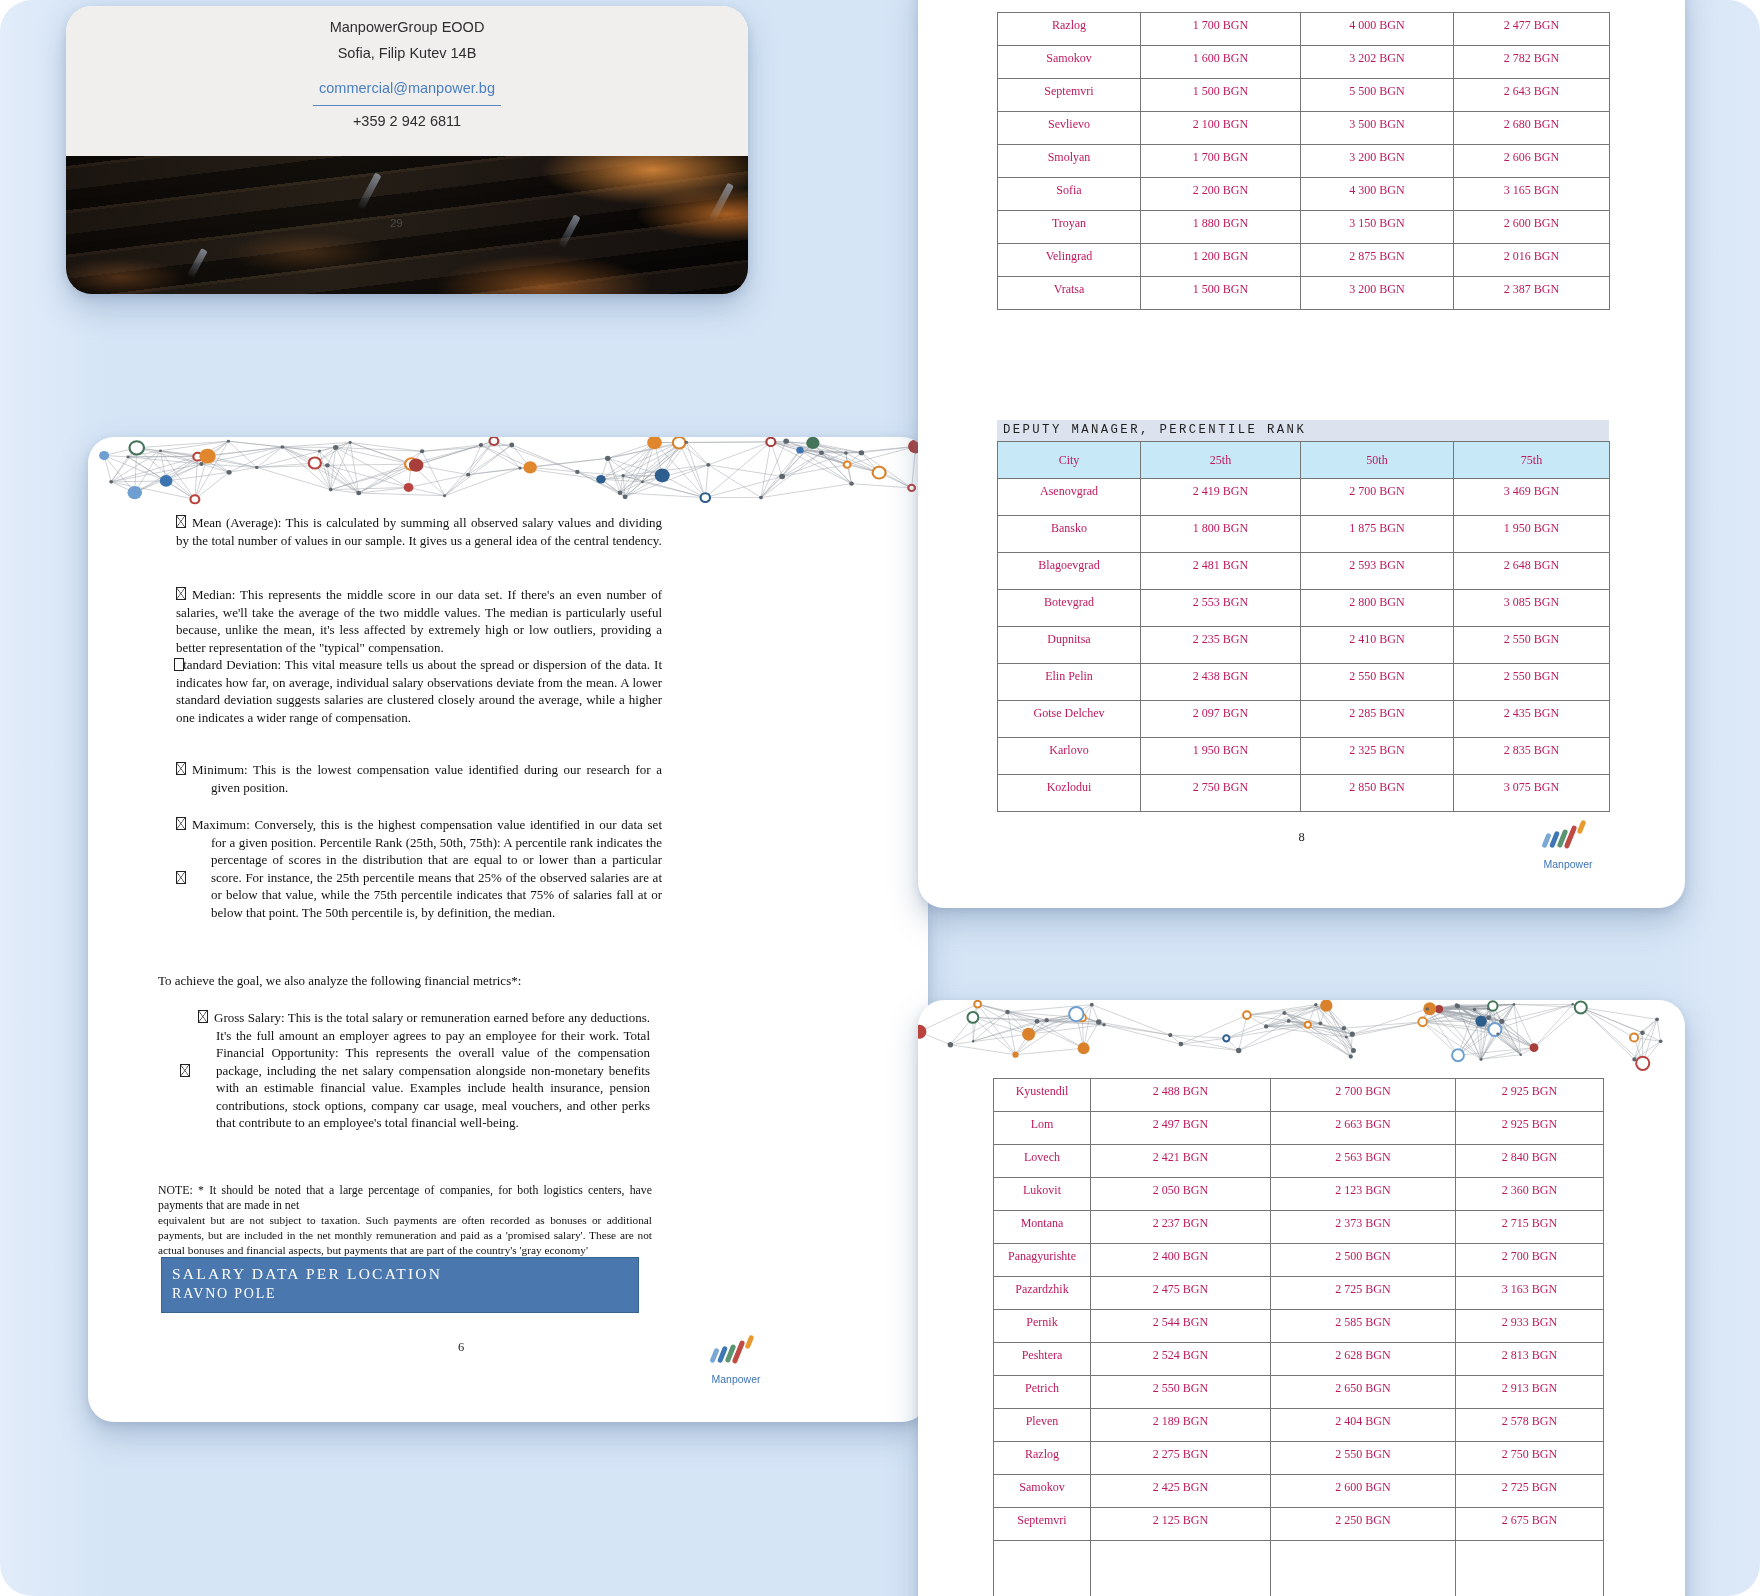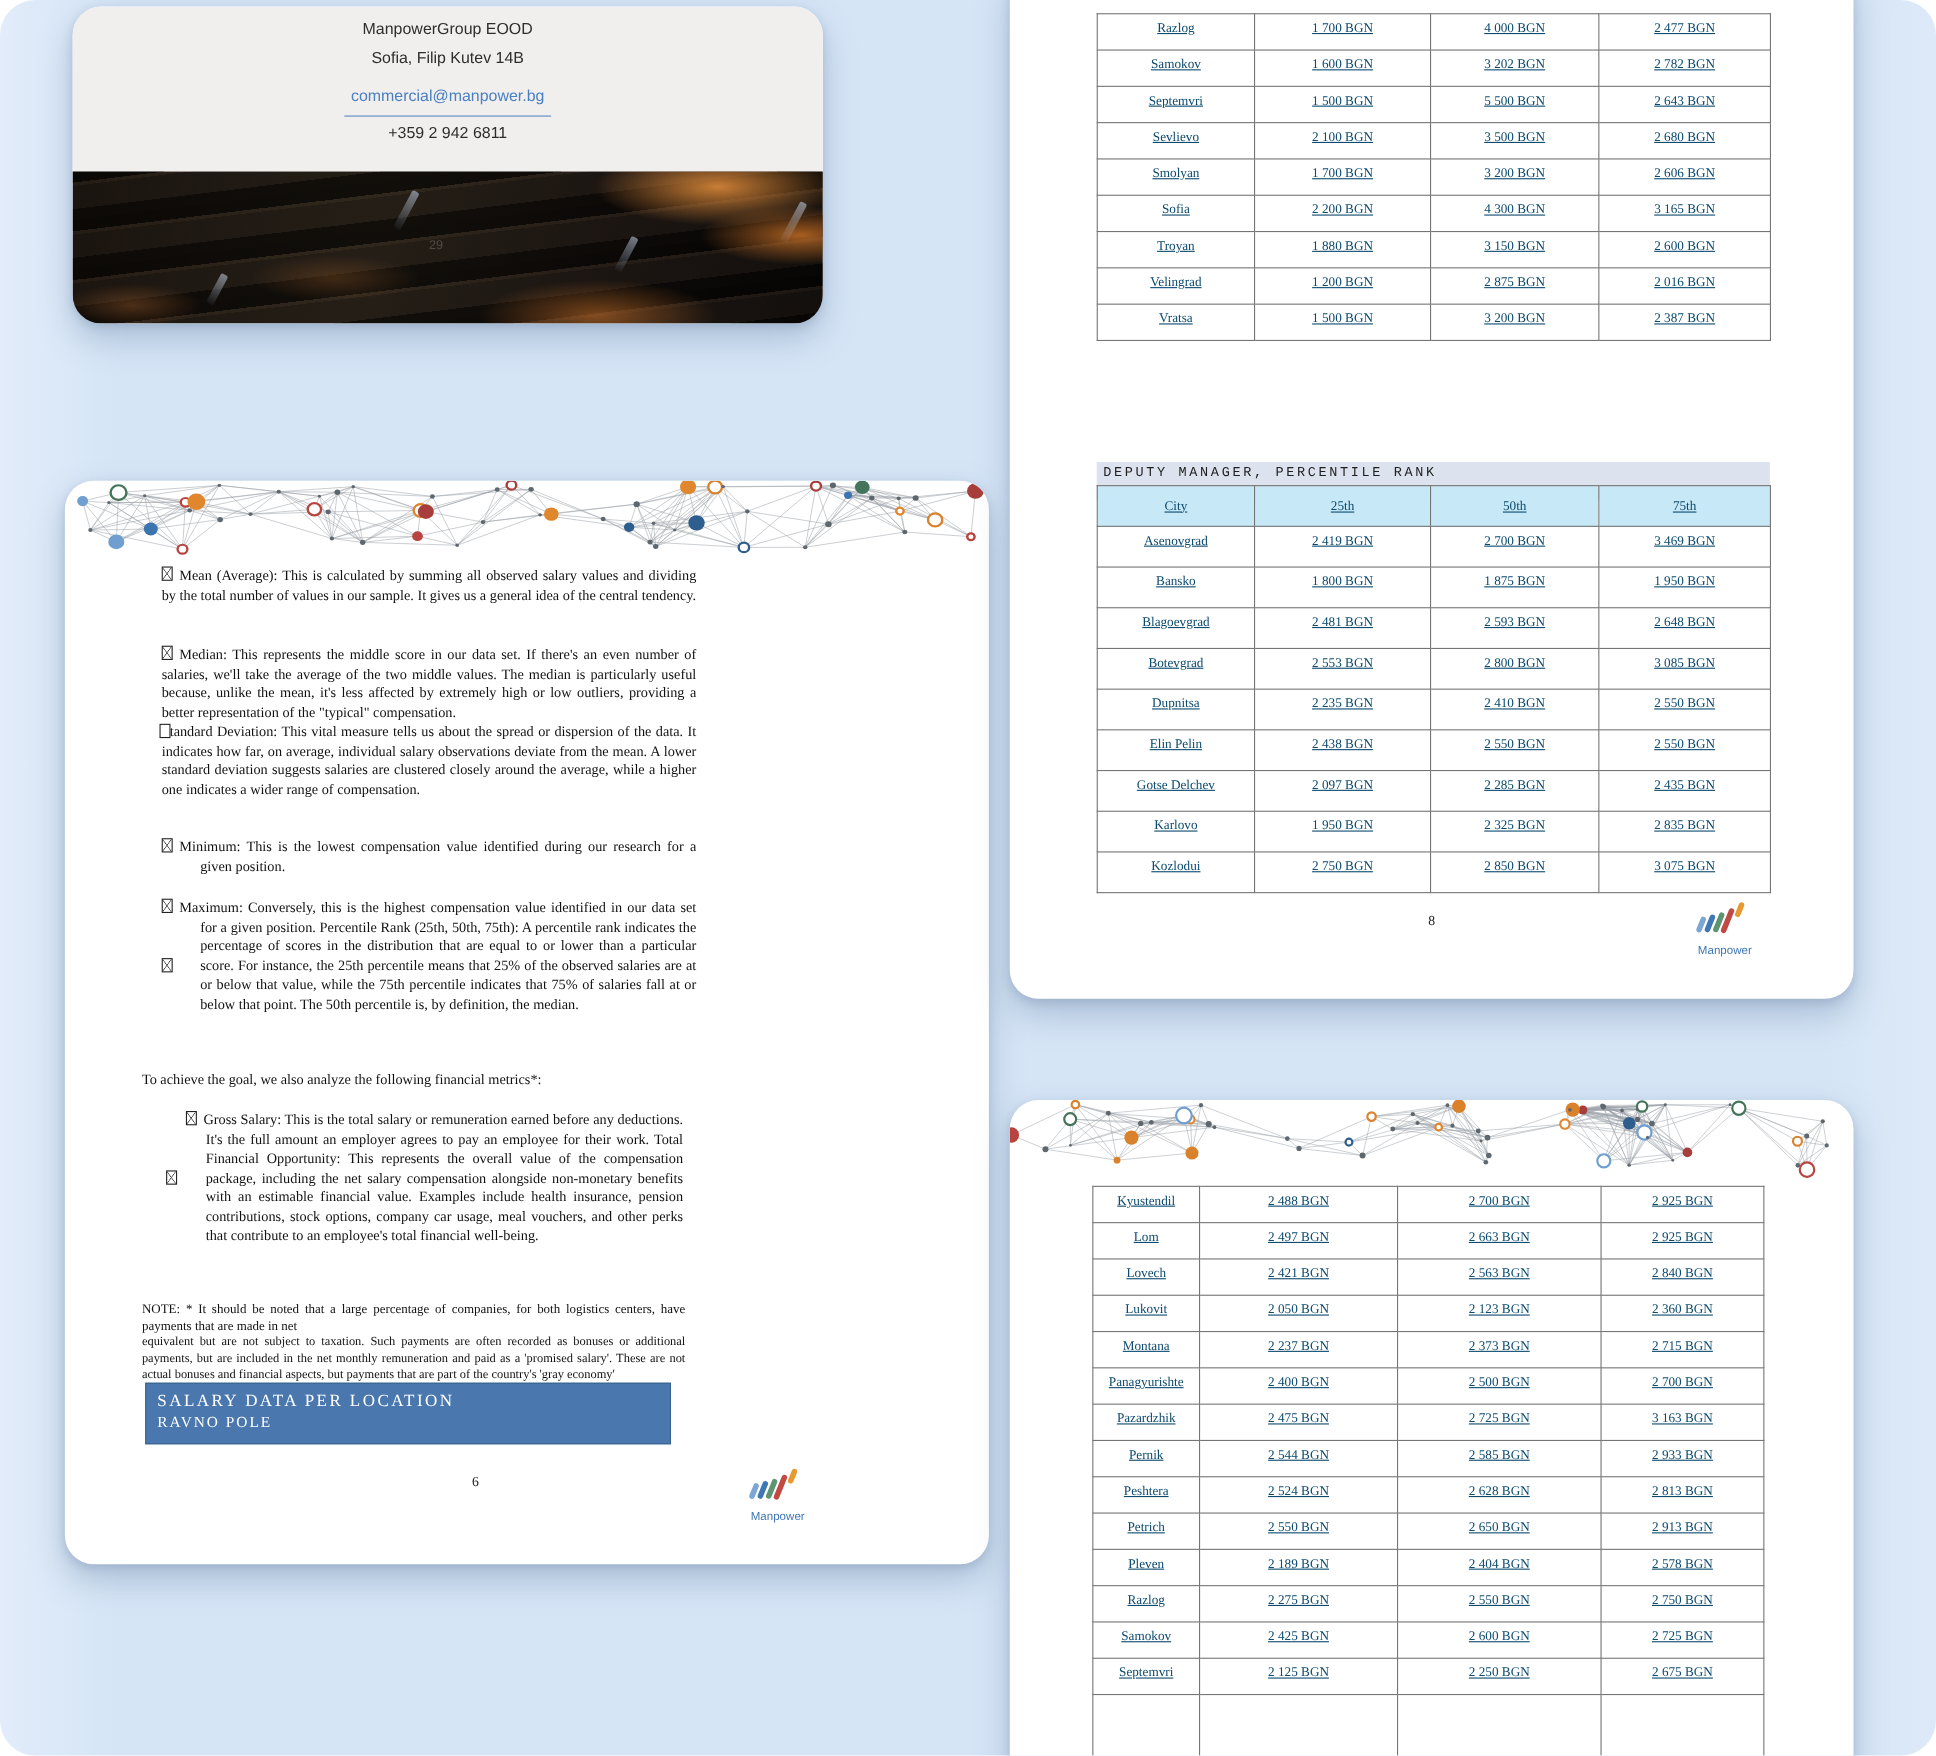--- a/index.html
+++ b/index.html
@@ -24,21 +24,21 @@
       radial-gradient(110px 30px at 35% 70%, rgba(150,90,40,.35), rgba(120,70,30,0) 70%),
       radial-gradient(90px 28px at 8% 88%, rgba(170,100,45,.4), rgba(120,70,30,0) 70%),
       repeating-linear-gradient(173deg, rgba(0,0,0,.55) 0 10px, rgba(92,70,52,.2) 10px 13px, rgba(34,27,22,.32) 13px 34px, rgba(5,4,3,.6) 34px 44px),
       linear-gradient(100deg,#17110d,#262017 40%,#191310 70%,#0c0a08);}
   .streak{position:absolute;width:7px;background:linear-gradient(180deg,rgba(200,215,235,.55),rgba(130,150,175,.05));transform:rotate(28deg);border-radius:2px;}
   .s1{left:300px;top:16px;height:38px;} .s2{left:500px;top:58px;height:34px;}
   .s3{left:128px;top:92px;height:30px;} .s4{left:652px;top:26px;height:40px;}
   .photo-page-num{position:absolute;left:47.5%;top:44%;color:#4e4a45;font-size:11.5px;text-align:right;}
 
   
-  #card-page6{left:59px;top:437px;width:840px;height:985px;}
+  #card-page6{left:88px;top:437px;width:840px;height:985px;}
   .net-band{position:absolute;left:0;top:0;width:100%;height:72px;display:block;}
   .doc-text{position:absolute;font-family:"Liberation Serif",serif;color:#111;font-size:13px;line-height:17.5px;text-align:justify;}
   .doc-text p{margin:0;}
   .b-mean{left:88px;top:77px;width:486px;}
   .b-median{left:88px;top:149px;width:486px;}
   .b-min{left:88px;top:324px;width:486px;}
   .b-max{left:88px;top:379px;width:486px;}
   .hang35{padding-left:35px;text-indent:-35px;}
   .intro{left:70px;top:535px;width:500px;text-align:left;}
   .b-gross{left:110px;top:572px;width:452px;}
@@ -69,21 +69,21 @@
   .mpb3{left:20px;top:9px;height:19px;background:#5d9471;}
   .mpb4{left:28px;top:5px;height:24px;background:#c04b45;}
   .mpb5{left:39px;top:0px;height:14px;background:#e89a30;}
   .mp-text{position:absolute;left:0;top:38px;width:100%;text-align:center;font-size:10.5px;color:#3f76b4;}
   #p6-logo{left:620px;top:898px;}
   #p8-logo{left:622px;top:850px;}
 
   
   #card-page8{left:918px;top:-30px;width:767px;height:938px;}
   .doc-table{border-collapse:collapse;table-layout:fixed;position:absolute;
-    font-family:"Liberation Serif",serif;font-size:12px;color:#0c4a6e;text-decoration:underline;}
+    font-family:"Liberation Serif",serif;font-size:12px;color:#be185d;}
   .doc-table td,.doc-table th{border:1px solid #757575;text-align:center;vertical-align:top;padding:5px 2px 0 2px;overflow:hidden;}
   .doc-table td{height:27px;}
   #tbl-cont{left:79px;top:42px;width:612px;}
   .deputy-bar{position:absolute;left:79px;top:450px;width:612px;height:34px;background:#dde3ee;
     font-family:Liberation Mono, monospace;font-size:12.3px;letter-spacing:2.4px;color:#1f1f1f;
     padding:3px 0 0 6px;box-sizing:border-box;}
   #tbl-deputy{left:79px;top:471px;width:612px;padding-left:20px;}
   #tbl-deputy th{background:#c7e8f6;font-weight:normal;vertical-align:middle;height:36px;padding-top:0;}
   #tbl-deputy td{height:31px;}
 

